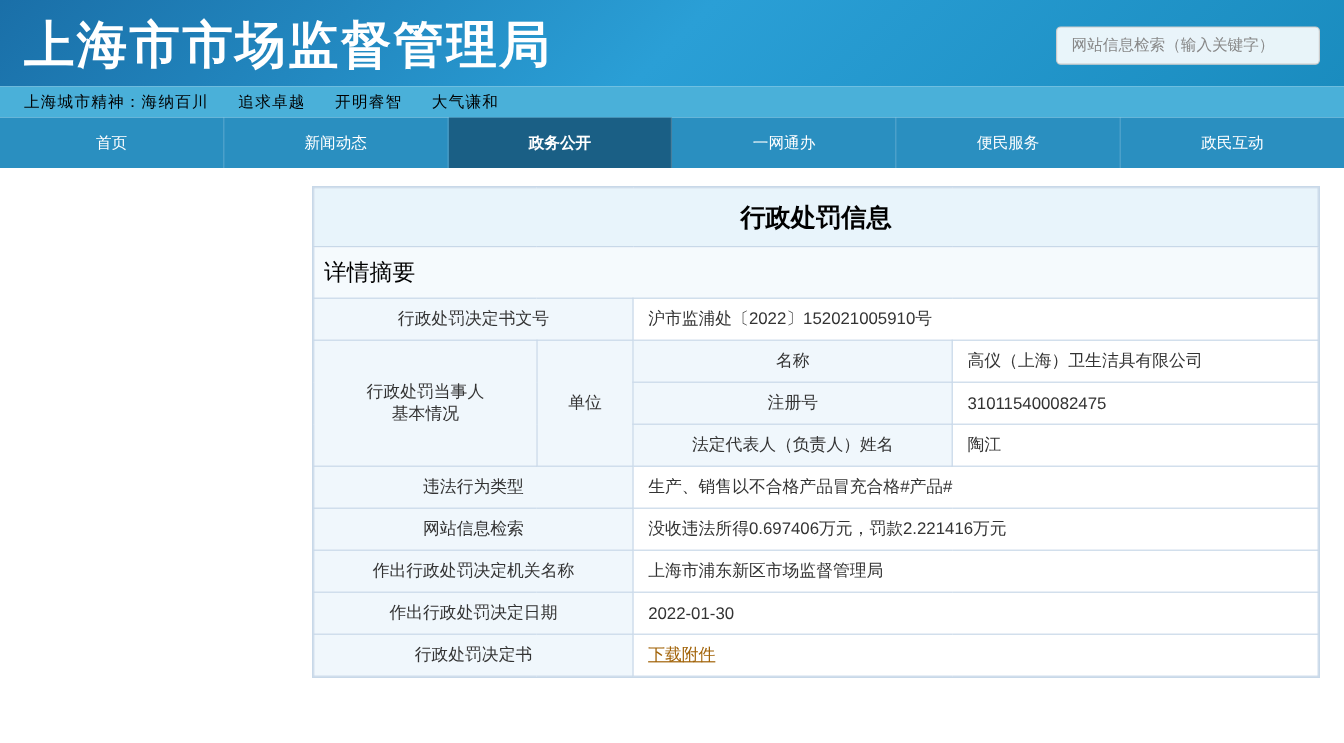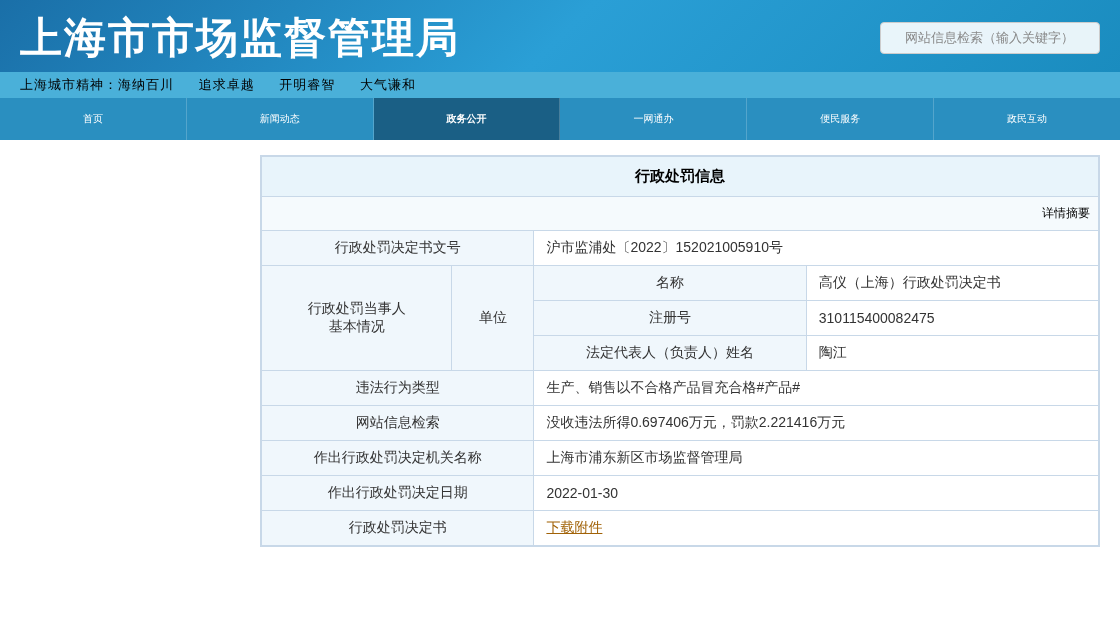--- a/index.html
+++ b/index.html
@@ -17,21 +17,21 @@
     .header-title {
       font-size: 42px;
       font-weight: bold;
       color: #fff;
       letter-spacing: 2px;
     }
     .search-box {
       background: rgba(255,255,255,0.9);
       border: 1px solid #ccc;
       border-radius: 4px;
-      padding: 6px 24px;
+      padding: 6px 12px;
       font-size: 13px;
       color: #888;
       width: 220px;
       display: flex;
       align-items: center;
     }
     .header-sub {
       background: #4ab0d9;
       padding: 4px 20px;
       color: #000000;
@@ -46,21 +46,21 @@
       display: flex;
       align-items: stretch;
       height: 42px;
     }
     .nav-item {
       flex: 1;
       display: flex;
       align-items: center;
       justify-content: center;
       color: #fff;
-      font-size: 10px;
+      font-size: 13px;
       cursor: pointer;
       border-right: 1px solid rgba(255,255,255,0.2);
       font-family: Liberation Serif, serif;
     }
     .nav-item:last-child { border-right: none; }
     .nav-item.active {
       background: #1a5f85;
       font-weight: bold;
     }
 
@@ -78,27 +78,27 @@
     }
     table td {
       border: 1px solid #c8d8e8;
       padding: 8px 12px;
       vertical-align: middle;
     }
     .title-row td {
       background: #e8f4fb;
       text-align: center;
       font-weight: bold;
-      font-size: 15px;
+      font-size: 21px;
       padding: 10px;
     }
     .subtitle-row td {
       background: #f5fafd;
-      text-align: right;
-      font-size: 12px;
+      text-align: left;
+      font-size: 19px;
       padding: 8px;
     }
     .label-cell {
       background: #f0f7fc;
       text-align: center;
       color: #333;
       white-space: nowrap;
     }
     .value-cell {
       color: #333;
@@ -150,21 +150,21 @@
       <tr>
         <td colspan="2" class="label-cell">行政处罚决定书文号</td>
         <td colspan="2" class="value-cell">沪市监浦处〔2022〕152021005910号</td>
       </tr>
 
       <tr>
         <td rowspan="3" class="label-cell" style="text-align:center; white-space:pre-line;">行政处罚当事人
 基本情况</td>
         <td rowspan="3" class="label-cell">单位</td>
         <td class="label-cell">名称</td>
-        <td class="value-cell">高仪（上海）行政处罚决定书</td>
+        <td class="value-cell">高仪（上海）卫生洁具有限公司</td>
       </tr>
       <tr>
         <td class="label-cell">注册号</td>
         <td class="value-cell">310115400082475</td>
       </tr>
       <tr>
         <td class="label-cell">法定代表人（负责人）姓名</td>
         <td class="value-cell">陶江</td>
       </tr>
 

